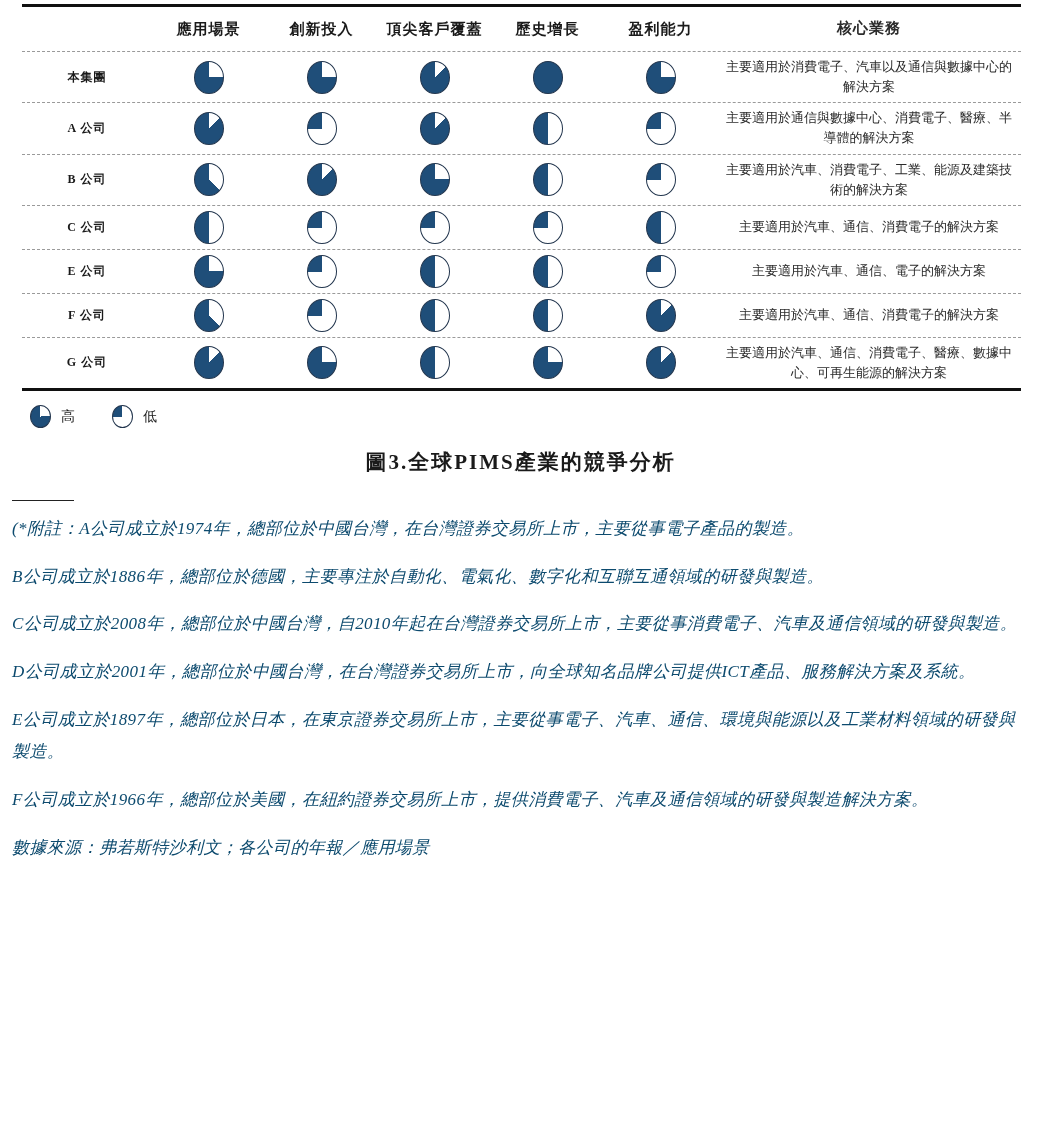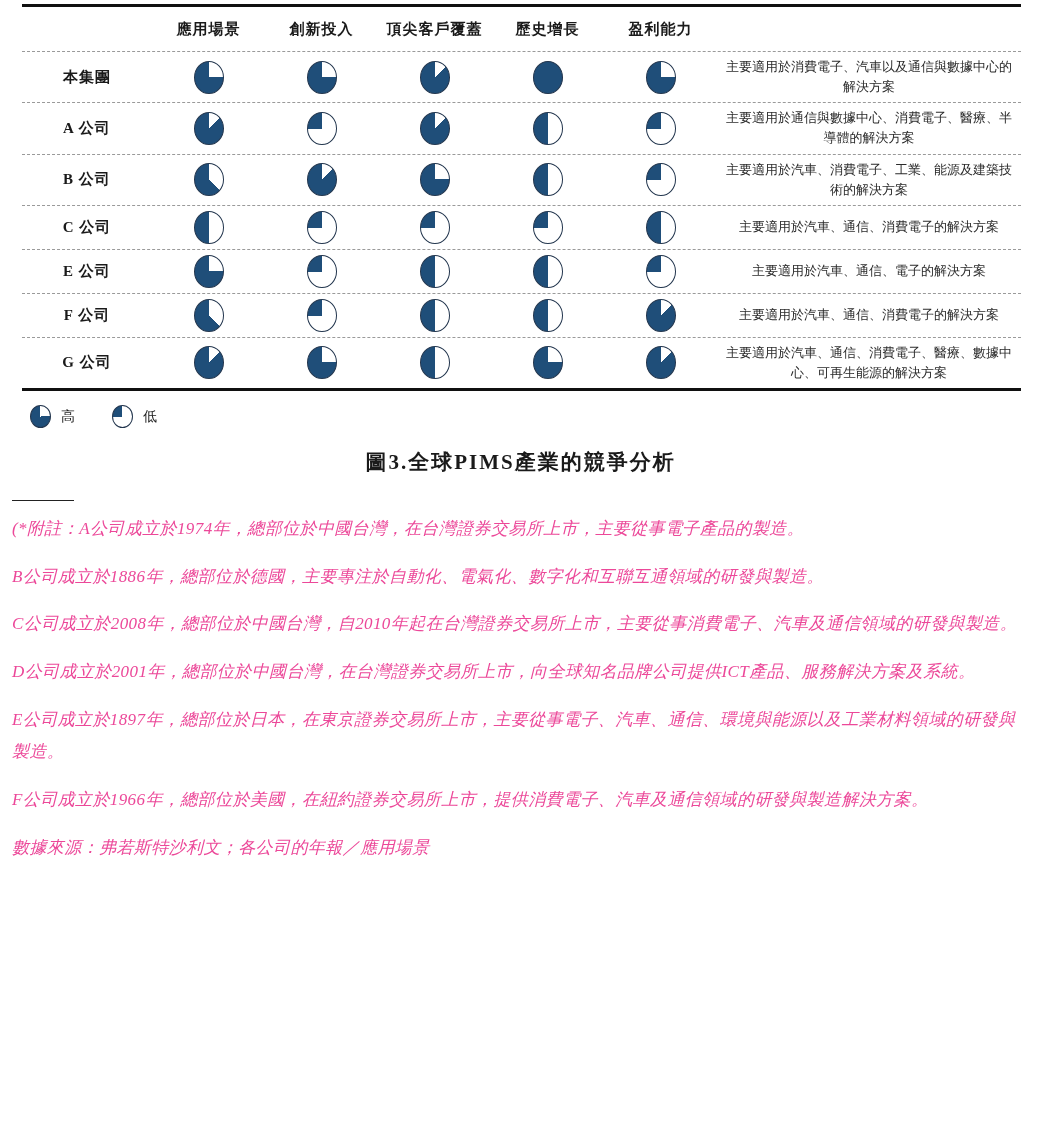--- a/index.html
+++ b/index.html
@@ -12,21 +12,21 @@
 
   
   .tbl{
     margin:0 20px 0 22px;
     border-top:3px solid #101010;
     border-bottom:3px solid #101010;
   }
   .t-head,.t-row{display:flex;align-items:center;}
   .t-head{min-height:44px;}
   .t-row{border-top:1px dashed #9a9a9a;min-height:43px;padding:5px 0;box-sizing:border-box;}
-  .c-label{width:130px;flex:0 0 130px;text-align:center;font-weight:bold;font-size:15px;letter-spacing:1px;}
+  .c-label{width:130px;flex:0 0 130px;text-align:center;font-weight:bold;font-size:12px;letter-spacing:1px;}
   .c-ind{width:113px;flex:0 0 113px;display:flex;justify-content:center;align-items:center;}
   .c-ind.hdr,.c-core.hdr{font-weight:bold;font-size:15px;letter-spacing:1px;}
   .c-core{flex:1;text-align:center;font-size:13px;line-height:1.55;color:#2b2b2b;padding:0 8px;}
   .pie{
     width:30px;height:33px;border-radius:50%;
     border:1px solid #23364e;box-sizing:border-box;
   }
 
   
   .legend{display:flex;align-items:center;gap:36px;margin:14px 0 0 30px;}
@@ -34,36 +34,37 @@
   .legend .pie{width:21px;height:23px;}
 
   
   .fig-title{
     text-align:center;font-size:21px;font-weight:bold;
     margin:20px 0 24px;letter-spacing:2px;
   }
 
   
   .foot-rule{border:none;border-top:1.5px solid #222;width:62px;margin:0 0 12px 12px;}
-  .footnotes{margin:0 10px 0 12px;font-style:italic;font-size:17px;line-height:1.92;letter-spacing:0.4px;color:#ec4899;}
+  .footnotes{margin:0 10px 0 12px;font-style:italic;font-size:17px;line-height:1.92;letter-spacing:0.4px;color:#0c4a6e;}
   .footnotes p{margin:0 0 15px;}
 </style>
 </head>
 <body>
 
 <div class="page">
 
   <div class="tbl">
     <div class="t-head">
       <div class="c-label"></div>
       <div class="c-ind hdr">應用場景</div>
       <div class="c-ind hdr">創新投入</div>
       <div class="c-ind hdr">頂尖客戶覆蓋</div>
       <div class="c-ind hdr">歷史增長</div>
       <div class="c-ind hdr">盈利能力</div>
+      <div class="c-core hdr">核心業務</div>
     </div>
     <div id="table-rows">
         <div class="t-row">
           <div class="c-label">本集團</div>
           <div class="c-ind">
             <div class="pie" style="background: conic-gradient(rgb(255, 255, 255) 0deg, rgb(255, 255, 255) 90deg, rgb(31, 78, 121) 90deg, rgb(31, 78, 121) 360deg);"></div>
           </div>
           <div class="c-ind">
             <div class="pie" style="background: conic-gradient(rgb(255, 255, 255) 0deg, rgb(255, 255, 255) 90deg, rgb(31, 78, 121) 90deg, rgb(31, 78, 121) 360deg);"></div>
           </div>

